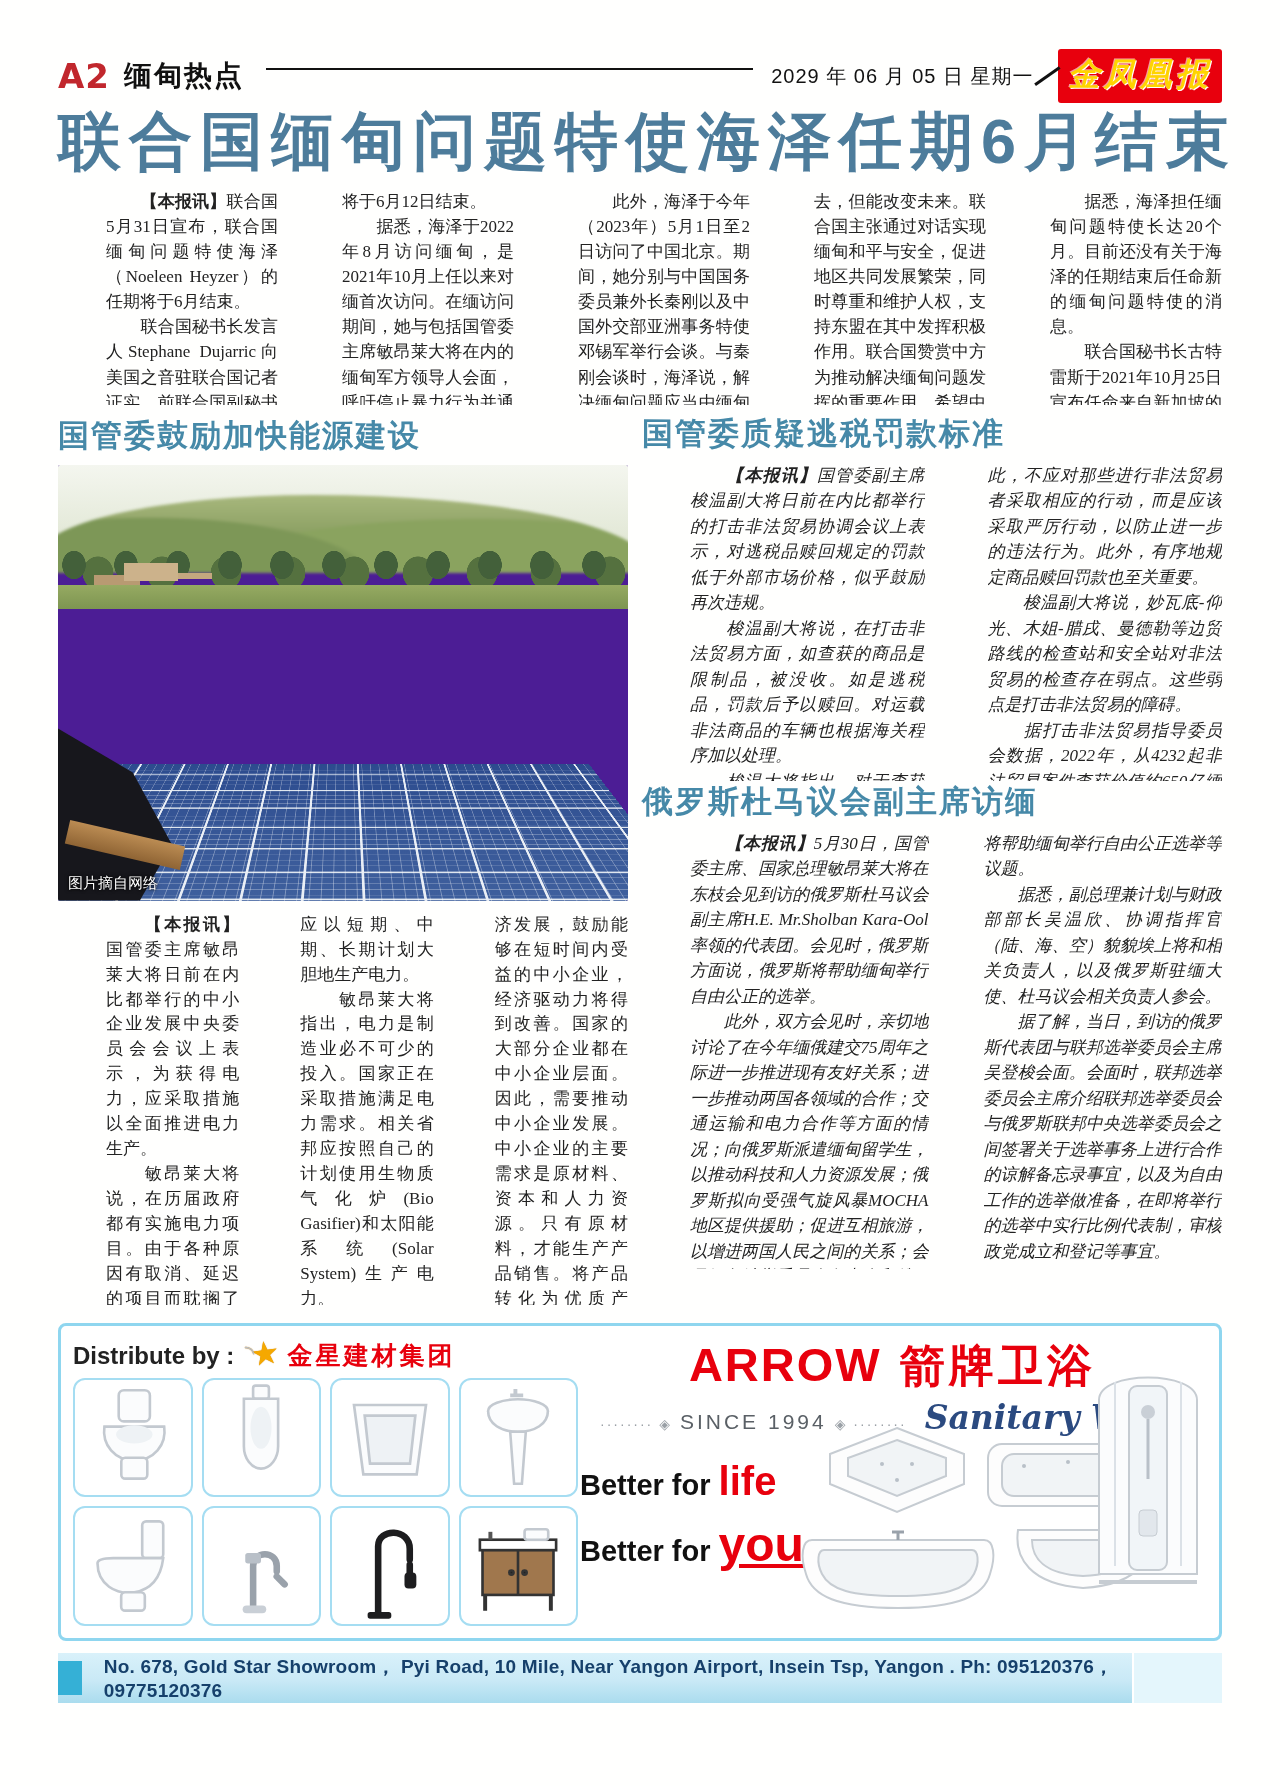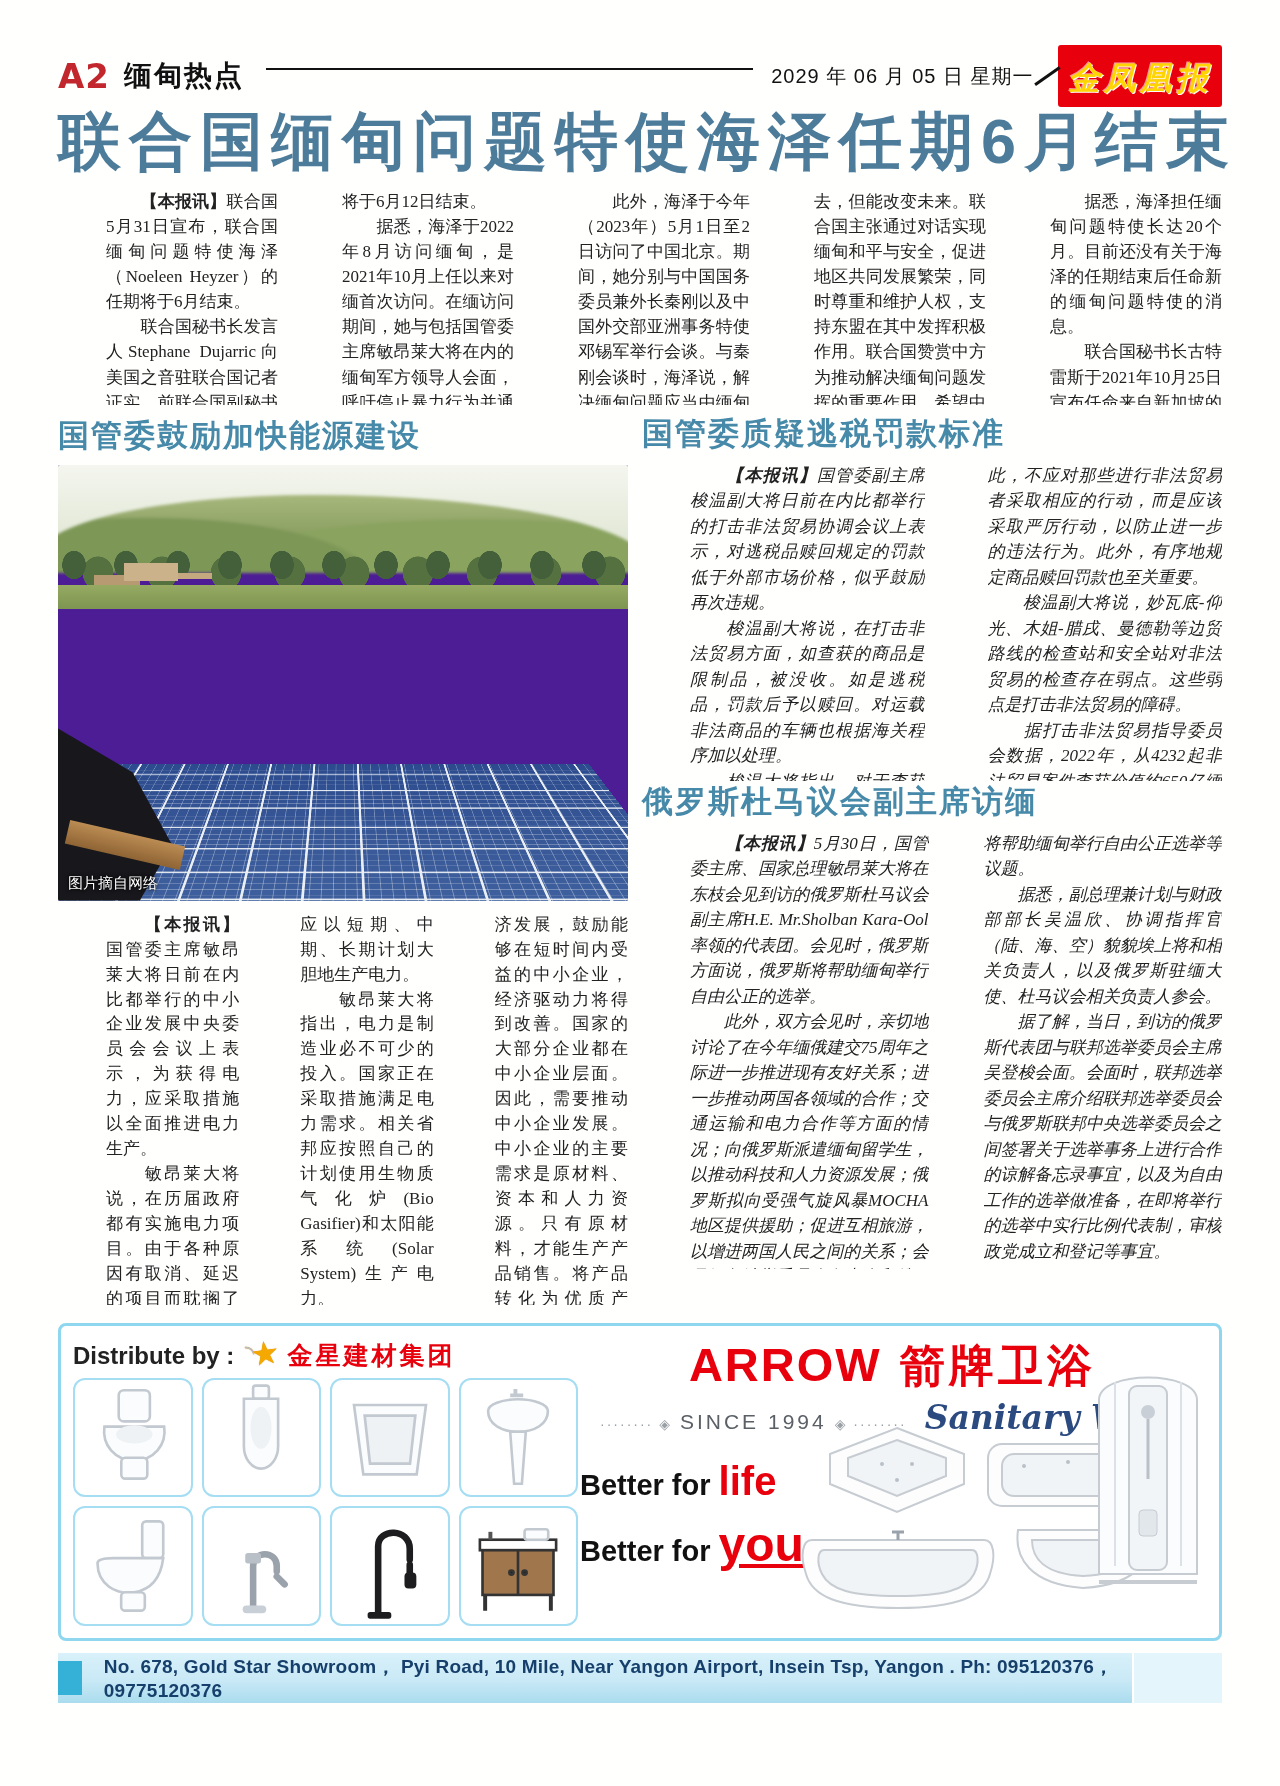--- a/index.html
+++ b/index.html
@@ -10,21 +10,21 @@
     --headline:#4d7c9b; --sec-title:#4689a8; --red:#e8000d; --footer-bg:#c9e9f6;
   }
   
   .masthead-row{display:flex;align-items:center;height:52px;font-family:"Liberation Sans","DejaVu Sans",sans-serif;}
   .page-label{color:#c1272d;font-size:34px;font-weight:bold;letter-spacing:1px;margin-right:14px;font-family:"DejaVu Sans",sans-serif;}
   .section-label{font-size:28px;font-weight:bold;color:#111;letter-spacing:2px;}
   .rule{flex:1;height:0;border-top:2.5px solid #111;margin:0 18px 14px 22px;align-self:center;}
   .date{font-size:20px;color:#111;white-space:nowrap;margin-right:10px;letter-spacing:1px;}
   .diag{width:2.5px;height:30px;background:#111;transform:rotate(55deg);margin:0 10px 0 2px;}
   .masthead{background:var(--red);color:#ffd400;font-size:32px;font-weight:bold;font-style:italic;
-            padding:12px 10px 6px;border-radius:3px;letter-spacing:4px;white-space:nowrap;
+            padding:4px 10px 6px;border-radius:3px;letter-spacing:4px;white-space:nowrap;
             text-shadow:1px 1px 0 #fff,-1px -1px 0 rgba(255,255,255,.6);}
   
   .headline{margin:4px 0 0;font-family:"Liberation Sans","DejaVu Sans",sans-serif;font-weight:bold;
             color:var(--headline);font-size:63px;line-height:1.12;letter-spacing:8px;white-space:nowrap;text-align:center;}
   
   .art-col{white-space:pre-line;text-align:justify;overflow:hidden;margin-left:48px;}
   .dateline{font-weight:bold;}
   .un-grid{margin-top:12px;display:grid;grid-template-columns:repeat(5,1fr);gap:16px;height:216px;
            font-size:17px;line-height:1.48;overflow:hidden;}
   .main-grid{margin-top:8px;display:grid;grid-template-columns:570px 1fr;gap:14px;height:896px;overflow:hidden;}

